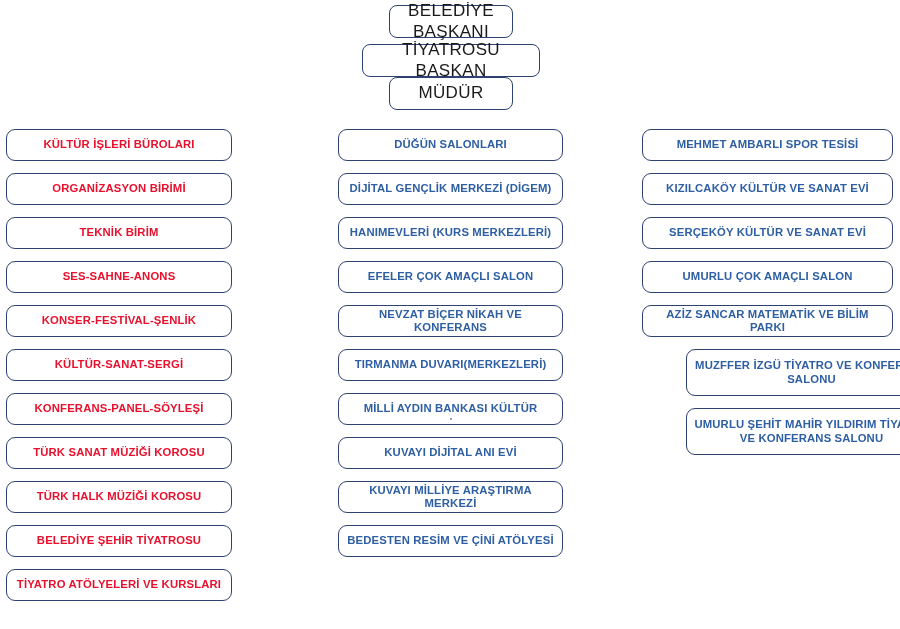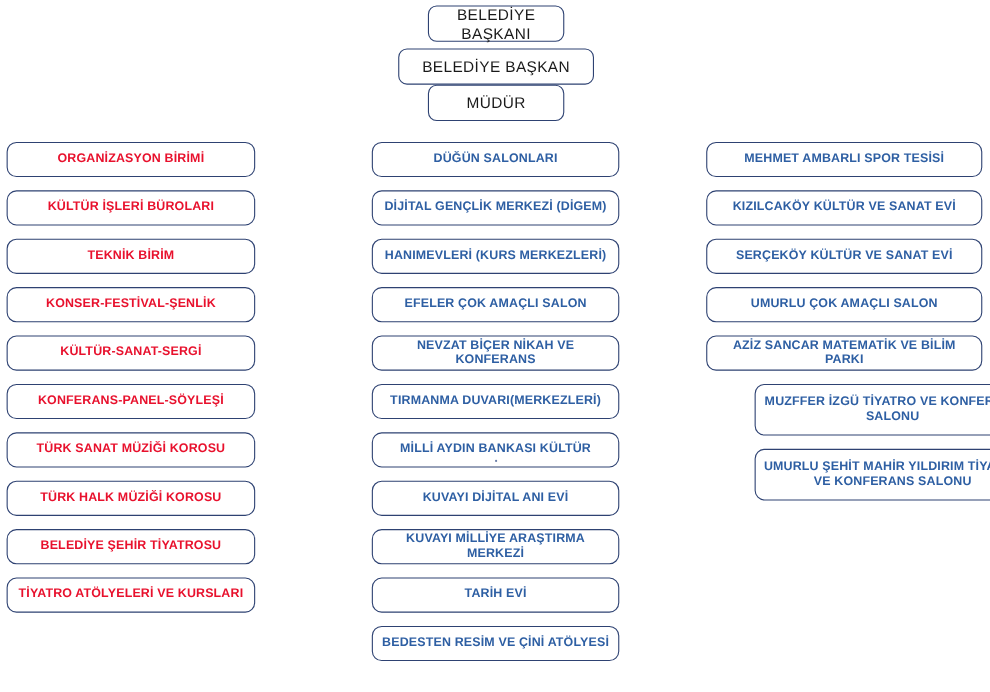--- a/index.html
+++ b/index.html
@@ -31,21 +31,21 @@
     text-align: center;
     line-height: 1.18;
     letter-spacing: 0.15px;
     padding: 2px 6px;
     font-weight: 700;
   }
 
   
   .node.header-node {
     height: 33px;
-    font-size: 14px;
+    font-size: 17px;
     font-weight: 400;
     color: #1a1a1a;
     letter-spacing: 0.35px;
     border-width: 1.5px;
     border-radius: 8px;
   }
   #node-baskani { left: 389px; top: 5px;  width: 124px; }
   #node-baskan  { left: 362px; top: 44px; width: 178px; }
   #node-mudur   { left: 389px; top: 77px; width: 124px; }
 
@@ -88,48 +88,48 @@
     transform: translateX(-50%);
   }
 </style>
 </head>
 <body>
 
 <div id="org-chart">
 
   <div class="node header-node" id="node-baskani">BELEDİYE BAŞKANI</div>
 
-  <div class="node header-node" id="node-baskan">BELEDİYE BAŞKAN</div>
+  <div class="node header-node" id="node-baskan">TİYATROSU BAŞKAN</div>
 
   <div class="node header-node" id="node-mudur">MÜDÜR</div>
 
   <div class="column" id="column-left">
+      <div class="node">KÜLTÜR İŞLERİ BÜROLARI</div>
       <div class="node">ORGANİZASYON BİRİMİ</div>
-      <div class="node">KÜLTÜR İŞLERİ BÜROLARI</div>
       <div class="node">TEKNİK BİRİM</div>
+      <div class="node">SES-SAHNE-ANONS</div>
       <div class="node">KONSER-FESTİVAL-ŞENLİK</div>
       <div class="node">KÜLTÜR-SANAT-SERGİ</div>
       <div class="node">KONFERANS-PANEL-SÖYLEŞİ</div>
       <div class="node">TÜRK SANAT MÜZİĞİ KOROSU</div>
       <div class="node">TÜRK HALK MÜZİĞİ KOROSU</div>
       <div class="node">BELEDİYE ŞEHİR TİYATROSU</div>
       <div class="node">TİYATRO ATÖLYELERİ VE KURSLARI</div>
     </div>
 
   <div class="column" id="column-middle">
       <div class="node">DÜĞÜN SALONLARI</div>
       <div class="node">DİJİTAL GENÇLİK MERKEZİ (DİGEM)</div>
       <div class="node">HANIMEVLERİ (KURS MERKEZLERİ)</div>
       <div class="node">EFELER ÇOK AMAÇLI SALON</div>
       <div class="node">NEVZAT BİÇER NİKAH VE KONFERANS</div>
       <div class="node">TIRMANMA DUVARI(MERKEZLERİ)</div>
       <div class="node">MİLLİ AYDIN BANKASI KÜLTÜR<span class="node-artifact-dot"></span></div>
       <div class="node">KUVAYI DİJİTAL ANI EVİ</div>
       <div class="node">KUVAYI MİLLİYE ARAŞTIRMA MERKEZİ</div>
-      <div class="node">TARİH EVİ</div>
       <div class="node">BEDESTEN RESİM VE ÇİNİ ATÖLYESİ</div>
     </div>
 
   <div class="column" id="column-right">
       <div class="node">MEHMET AMBARLI SPOR TESİSİ</div>
       <div class="node">KIZILCAKÖY KÜLTÜR VE SANAT EVİ</div>
       <div class="node">SERÇEKÖY KÜLTÜR VE SANAT EVİ</div>
       <div class="node">UMURLU ÇOK AMAÇLI SALON</div>
       <div class="node">AZİZ SANCAR MATEMATİK VE BİLİM PARKI</div>
       <div class="node tall">MUZFFER İZGÜ TİYATRO VE KONFERANS SALONU</div>

